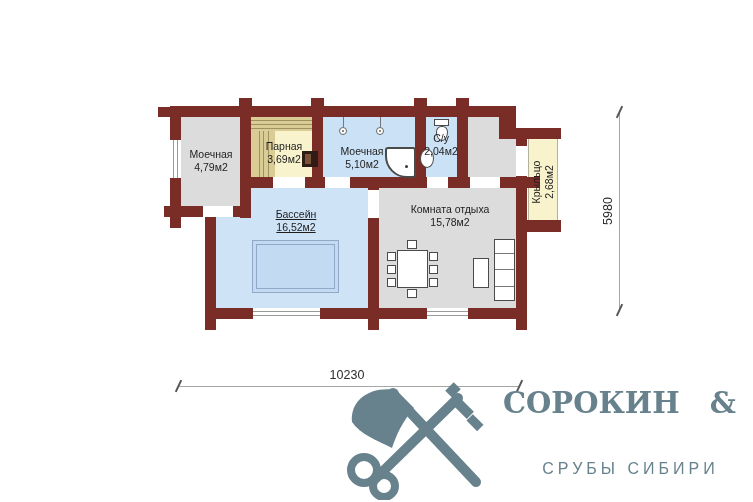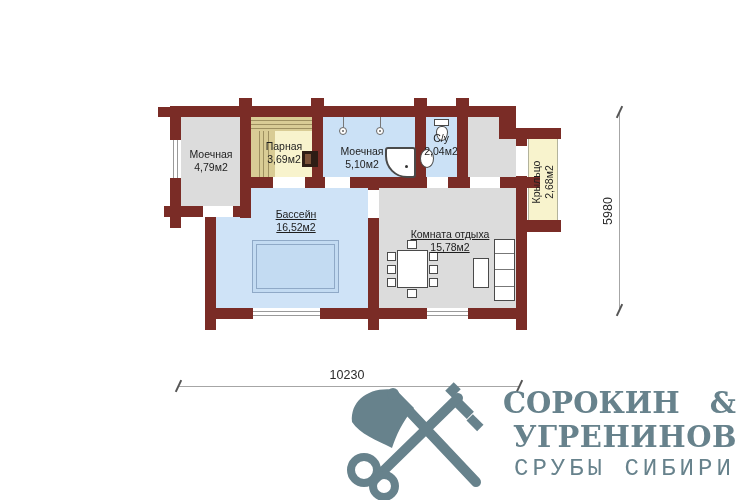--- a/index.html
+++ b/index.html
@@ -41,21 +41,21 @@
   .lbl span{display:block;}
   .lbl-rot{transform:rotate(-90deg);}
   
   .dim-line{position:absolute;background:#a6a6a6;}
   .tick{position:absolute;width:13px;height:2px;background:#555;transform:rotate(-65deg);}
   .dim-txt{position:absolute;font-size:12.5px;color:#2b2b2b;text-align:center;}
   
   .logo-txt{position:absolute;color:#67828c;}
   .logo-l1{display:flex;justify-content:space-between;font-family:"DejaVu Serif",serif;font-weight:bold;font-size:29px;line-height:30px;}
   .logo-l2{font-family:"DejaVu Serif",serif;font-weight:bold;font-size:29px;line-height:30px;letter-spacing:0.5px;}
-  .logo-l3{font-family:Liberation Mono, monospace;font-size:24px;line-height:26px;letter-spacing:4px;}
+  .logo-l3{font-family:Liberation Sans, sans-serif;font-size:16px;line-height:26px;letter-spacing:4px;text-align:center;}
   .porch-border{border:1px solid #b3b39c;box-sizing:border-box;}
 </style>
 </head>
 <body>
 
 <div id="canvas">
 
   <div class="room fill-pool" style="left:251px;top:188px;width:117px;height:120px;"></div>
   <div class="room fill-pool" style="left:216px;top:206px;width:35px;height:102px;"></div>
   <div class="room fill-dry" style="left:181px;top:117px;width:59px;height:89px;"></div>
@@ -152,21 +152,21 @@
     <span>5,10м2</span>
   </div>
   <div class="lbl" style="left:417px;top:132px;width:48px;">
     <span>С/у</span>
     <span>2,04м2</span>
   </div>
   <div class="lbl" style="left:256px;top:208px;width:80px;text-decoration:underline;">
     <span>Бассейн</span>
     <span>16,52м2</span>
   </div>
-  <div class="lbl" style="left:398px;top:228px;width:104px;text-decoration:underline;">
+  <div class="lbl" style="left:398px;top:203px;width:104px;">
     <span>Комната отдыха</span>
     <span>15,78м2</span>
   </div>
   <div class="lbl lbl-rot" style="left:504px;top:169px;width:78px;height:26px;">
     <span>Крыльцо</span>
     <span>2,68м2</span>
   </div>
 
   <div class="dim-line" style="left:178px;top:386px;width:341px;height:1px;"></div>
   <div class="tick" style="left:172px;top:385px;"></div>
@@ -191,17 +191,16 @@
         <rect x="130" y="36" width="15" height="9" transform="rotate(45 137 40)"></rect>
         <rect x="110" y="2" width="10" height="12" transform="rotate(45 115 8)"></rect>
       </g>
       <path fill="#67828c" d="M14,40 C12,18 32,4 58,8 L76,26 C64,40 58,54 54,66 C38,58 22,52 14,40 Z"></path>
       <circle cx="55" cy="12" r="6" fill="#67828c"></circle>
     </svg>
     <div class="logo-txt logo-l1" style="left:165px;top:6px;width:233px;">
       <span>СОРОКИН</span>
       <span>&amp;</span>
     </div>
-    <div class="logo-txt logo-l2" style="left:175px;top:40px;width:233px;">УГРЕНИНОВ</div>
     <div class="logo-txt logo-l3" style="left:176px;top:74px;width:233px;">СРУБЫ СИБИРИ</div>
   </div>
 
 </div>
 
 </body></html>

